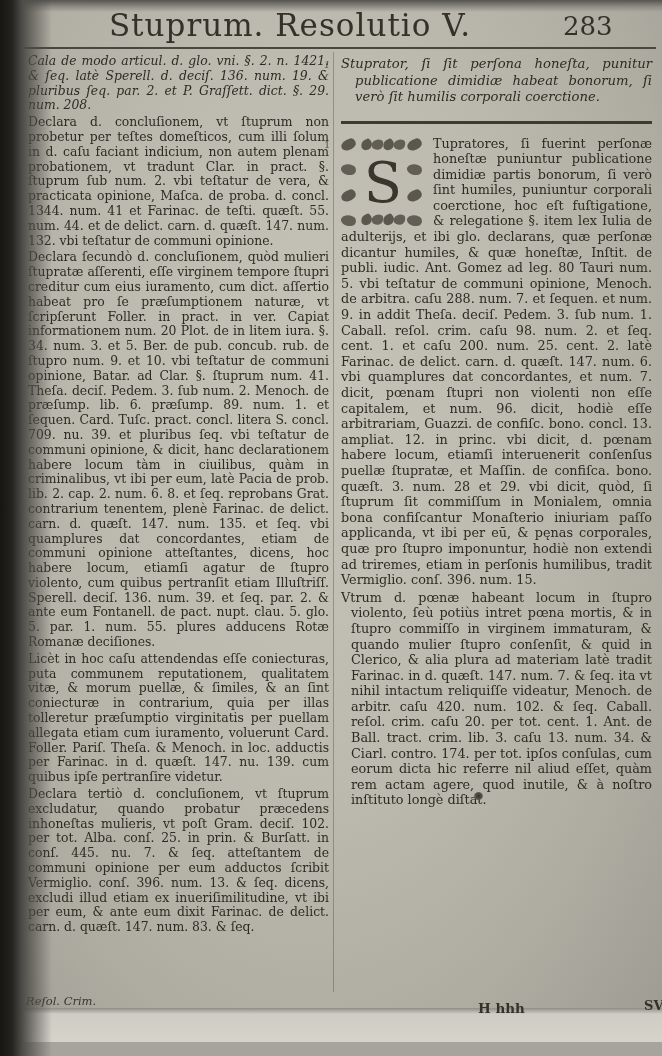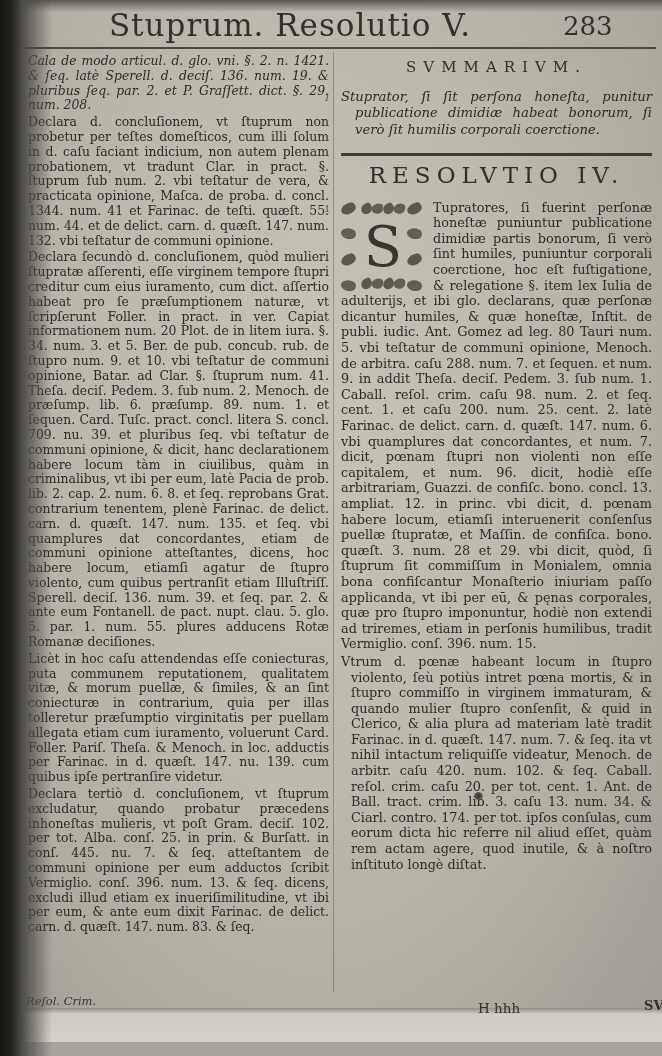--- a/index.html
+++ b/index.html
@@ -51,21 +51,21 @@
   .orn-row{position:absolute;left:20px;right:20px;display:flex;justify-content:space-between;}
   .orn-row.top{top:0;} .orn-row.bottom{bottom:2px;}
   .orn-col{position:absolute;top:0;bottom:0;width:18px;display:flex;flex-direction:column;justify-content:space-between;}
   .orn-col.left{left:0;} .orn-col.right{right:0;}
   .fl{display:block;width:15px;height:11px;background:#49453c;opacity:.85;
     border-radius:70% 30% 60% 40% / 60% 50% 50% 40%;}
   .fl:nth-child(even){transform:rotate(24deg);background:#524e44;}
   .fl:nth-child(odd){transform:rotate(-14deg);}
   
   .footer-sig-left{position:absolute;left:26px;top:994px;font-style:italic;font-size:11.5px;color:#3a362e;}
-  .gathering-sig{position:absolute;left:478px;top:1000px;font-size:13.5px;color:#34312a;}
+  .gathering-sig{position:absolute;left:478px;top:1000px;font-size:13.5px;color:#34312a;font-weight:bold;}
   .catchword{position:absolute;left:608px;top:998px;font-size:13px;font-weight:bold;color:#34312a;margin-left:36px;}
 </style>
 </head>
 <body>
 
 <div class="scan">
 
   <div class="edge-top"></div>
   <div class="edge-right"></div>
   <div class="page-bottom-strip"></div>
@@ -92,30 +92,28 @@
       <span class="pnum">6</span>
       <span class="ptext">Licèt in hoc caſu attendendas eſſe coniecturas, puta communem reputationem, qualitatem vitæ, &amp; morum puellæ, &amp; ſimiles, &amp; an ſint coniecturæ in contrarium, quia per illas tolleretur præſumptio virginitatis per puellam allegata etiam cum iuramento, voluerunt Card. Foller. Pariſ. Theſa. &amp; Menoch. in loc. adductis per Farinac. in d. quæſt. 147. nu. 139. cum quibus ipſe pertranſire videtur.</span>
     </p>
     <p class="para">
       <span class="pnum">7</span>
       <span class="ptext">Declara tertiò d. concluſionem, vt ſtuprum excludatur, quando probatur præcedens inhoneſtas mulieris, vt poſt Gram. deciſ. 102. per tot. Alba. conſ. 25. in prin. &amp; Burſatt. in conſ. 445. nu. 7. &amp; ſeq. atteſtantem de communi opinione per eum adductos ſcribit Vermiglio. conſ. 396. num. 13. &amp; ſeq. dicens, excludi illud etiam ex inueriſimilitudine, vt ibi per eum, &amp; ante eum dixit Farinac. de delict. carn. d. quæſt. 147. num. 83. &amp; ſeq.</span>
     </p>
   </div>
 
   <div class="right-col">
-    <div class="summary-head">SVMMARIVM.</div>
 
     <p class="summary-item">
       <span class="pnum">1</span>
       <span>Stuprator, ſi ſit perſona honeſta, punitur publicatione dimidiæ habeat bonorum, ſi verò ſit humilis corporali coerctione.</span>
     </p>
 
     <div class="summary-rule"></div>
 
-    <div class="resol-head">RESOLVTIO IV.</div>
 
     <p class="para">
       <span class="pnum">1</span>
       <span class="initial-block">
         <span class="orn-row top">
           <i class="fl"></i>
             <i class="fl"></i>
             <i class="fl"></i>
             <i class="fl"></i>
         </span>

